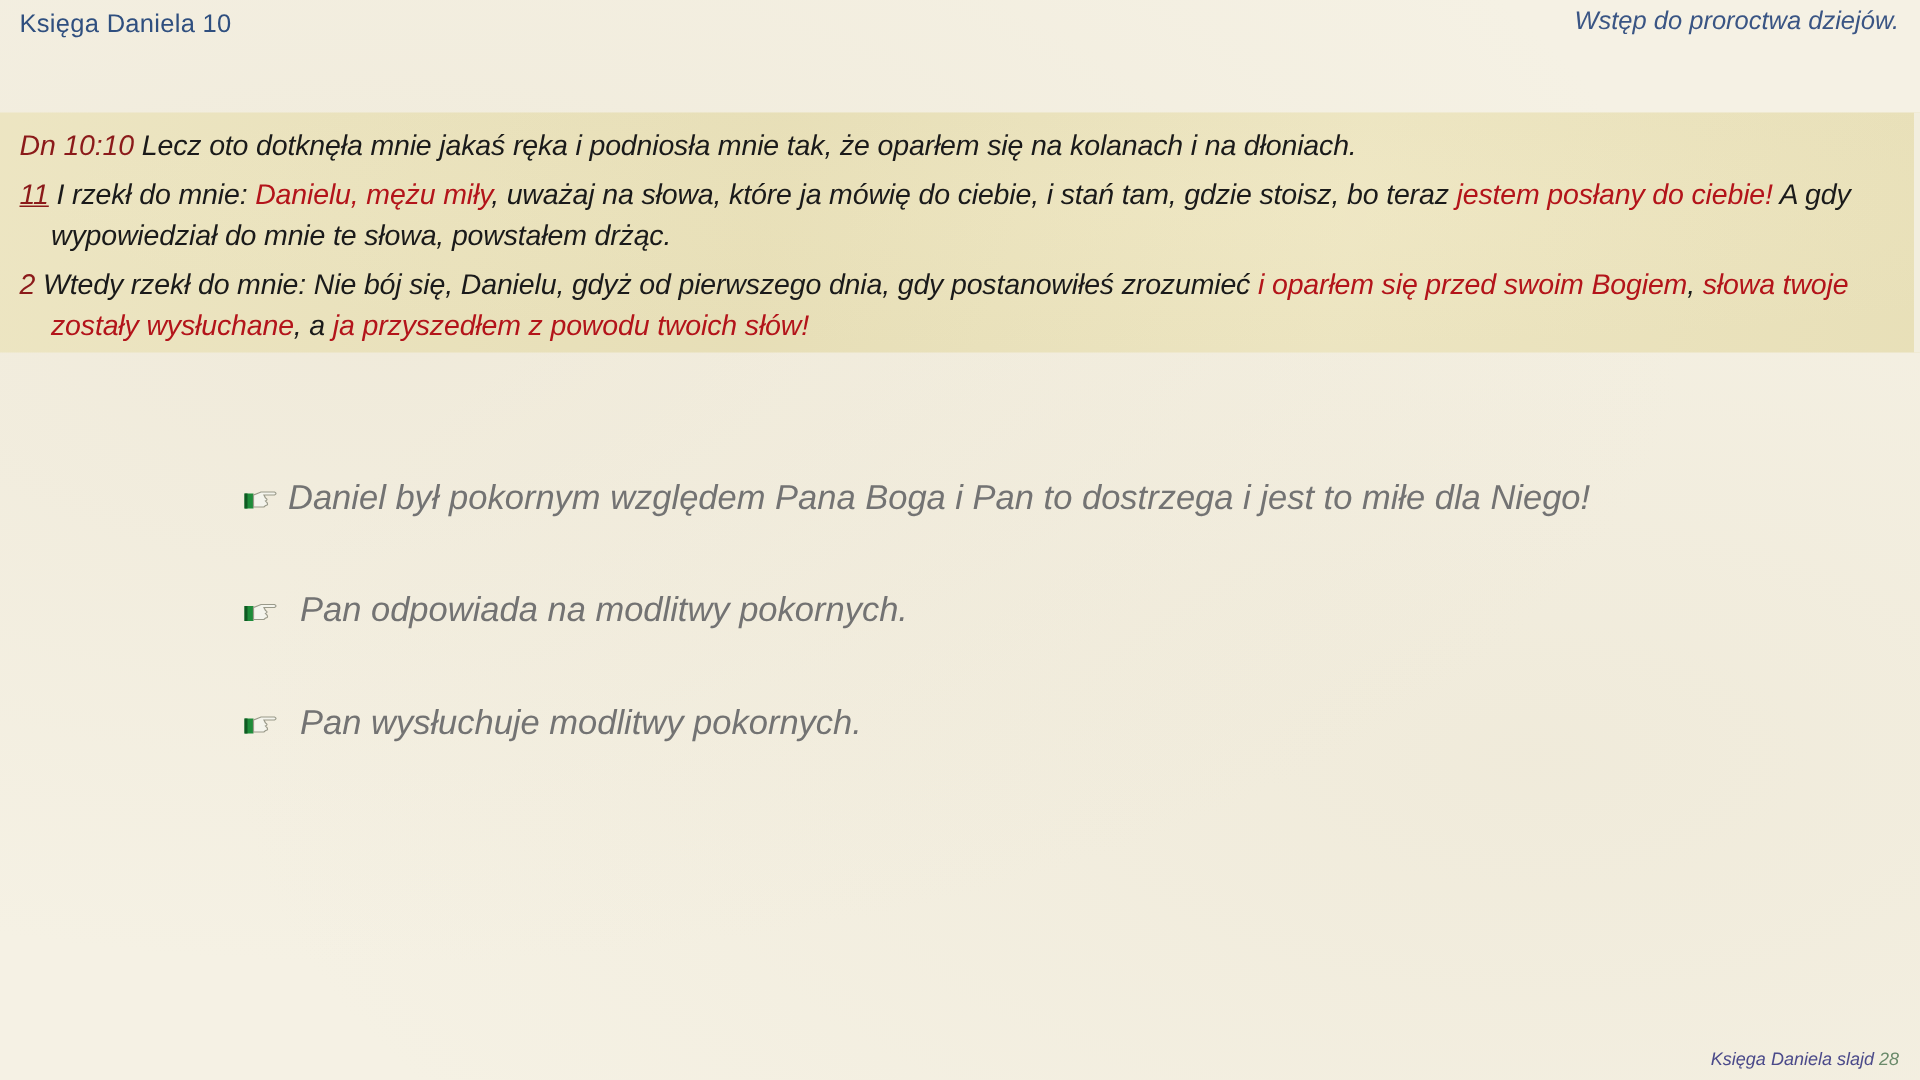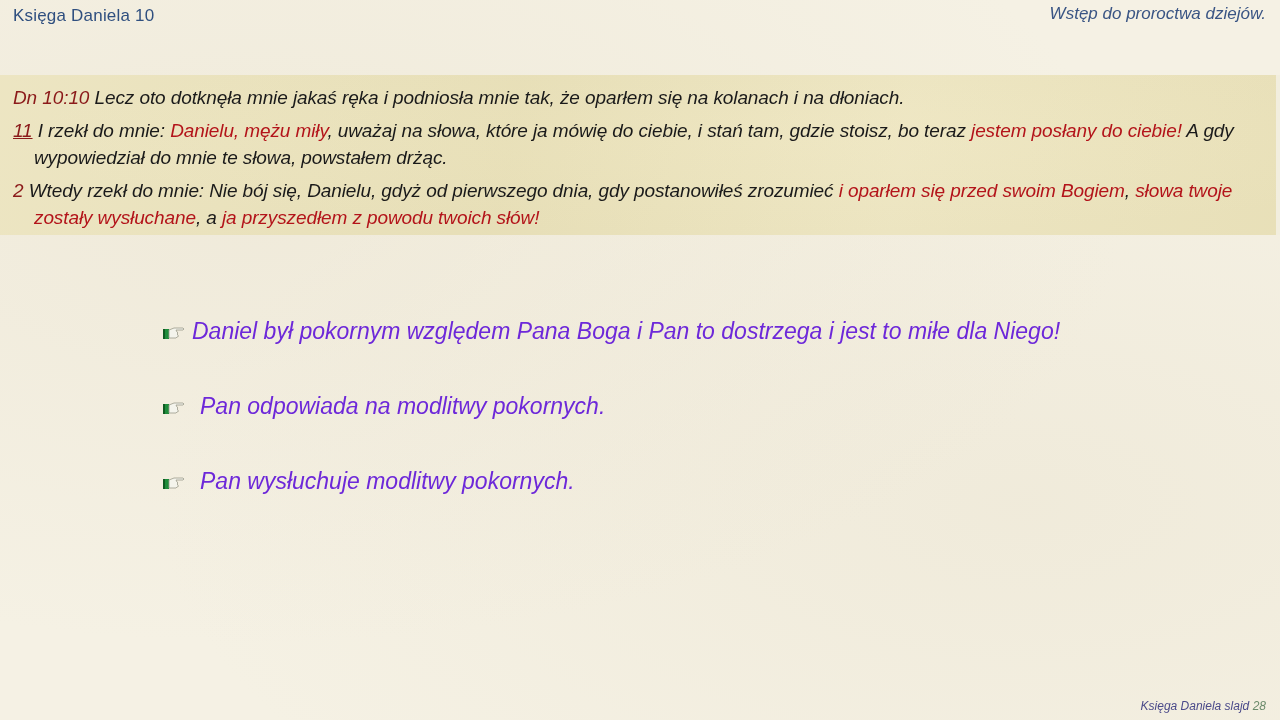--- a/index.html
+++ b/index.html
@@ -81,21 +81,21 @@
       left: 162px;
       top: 314px;
     }
     .bullet {
       display: flex;
       align-items: center;
       height: 34px;
       margin-bottom: 41px;
       font-size: 23px;
       font-style: italic;
-      color: #6d28d9;
+      color: #737373;
     }
     .bullet .icon {
       display: inline-block;
       width: 24px;
       height: 16px;
       margin-right: 6px;
       position: relative;
       top: -3px;
     }
     .bullet .icon.wide { margin-right: 14px; }

